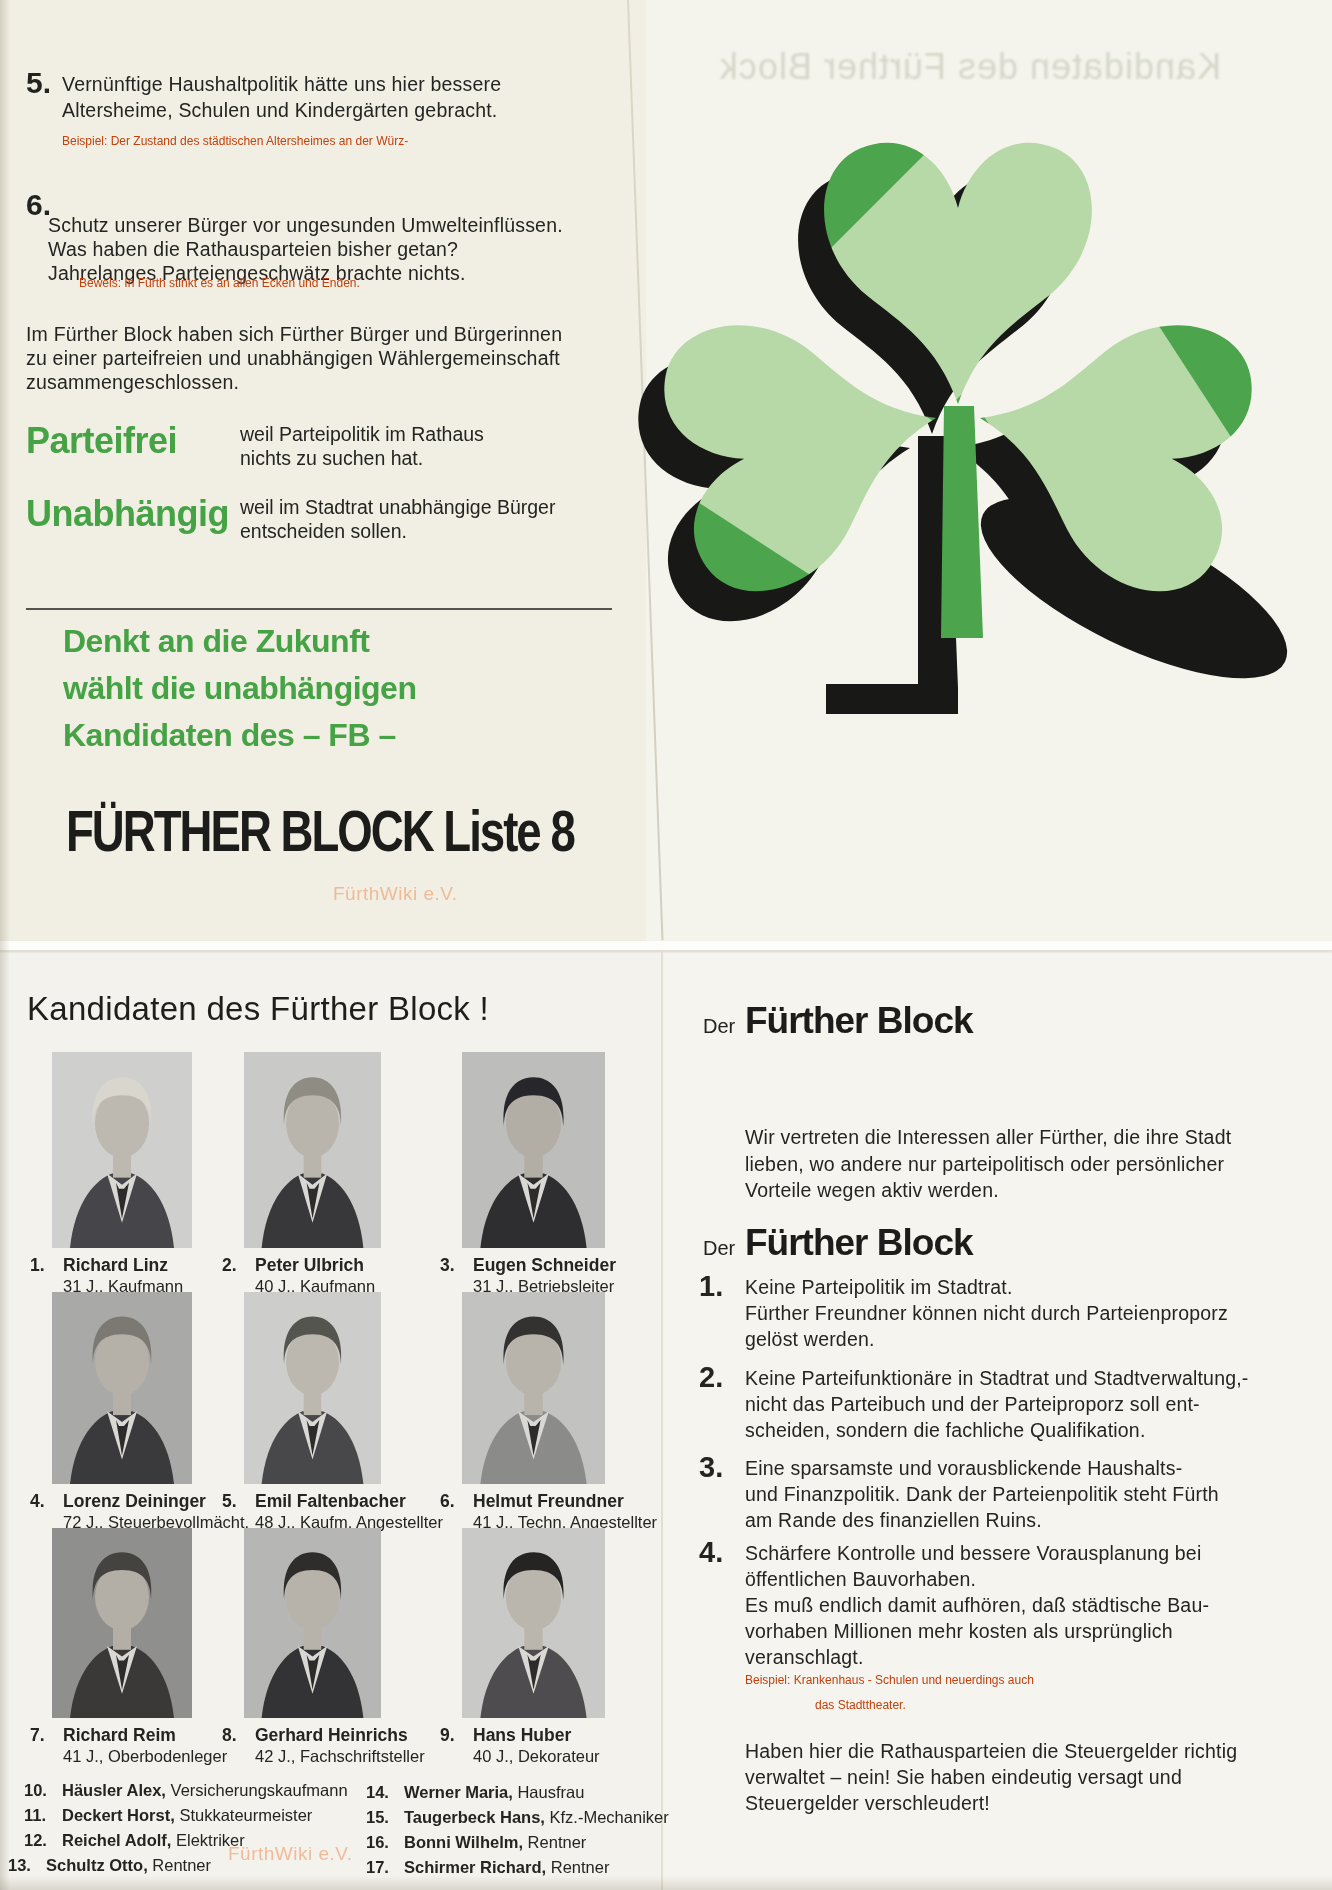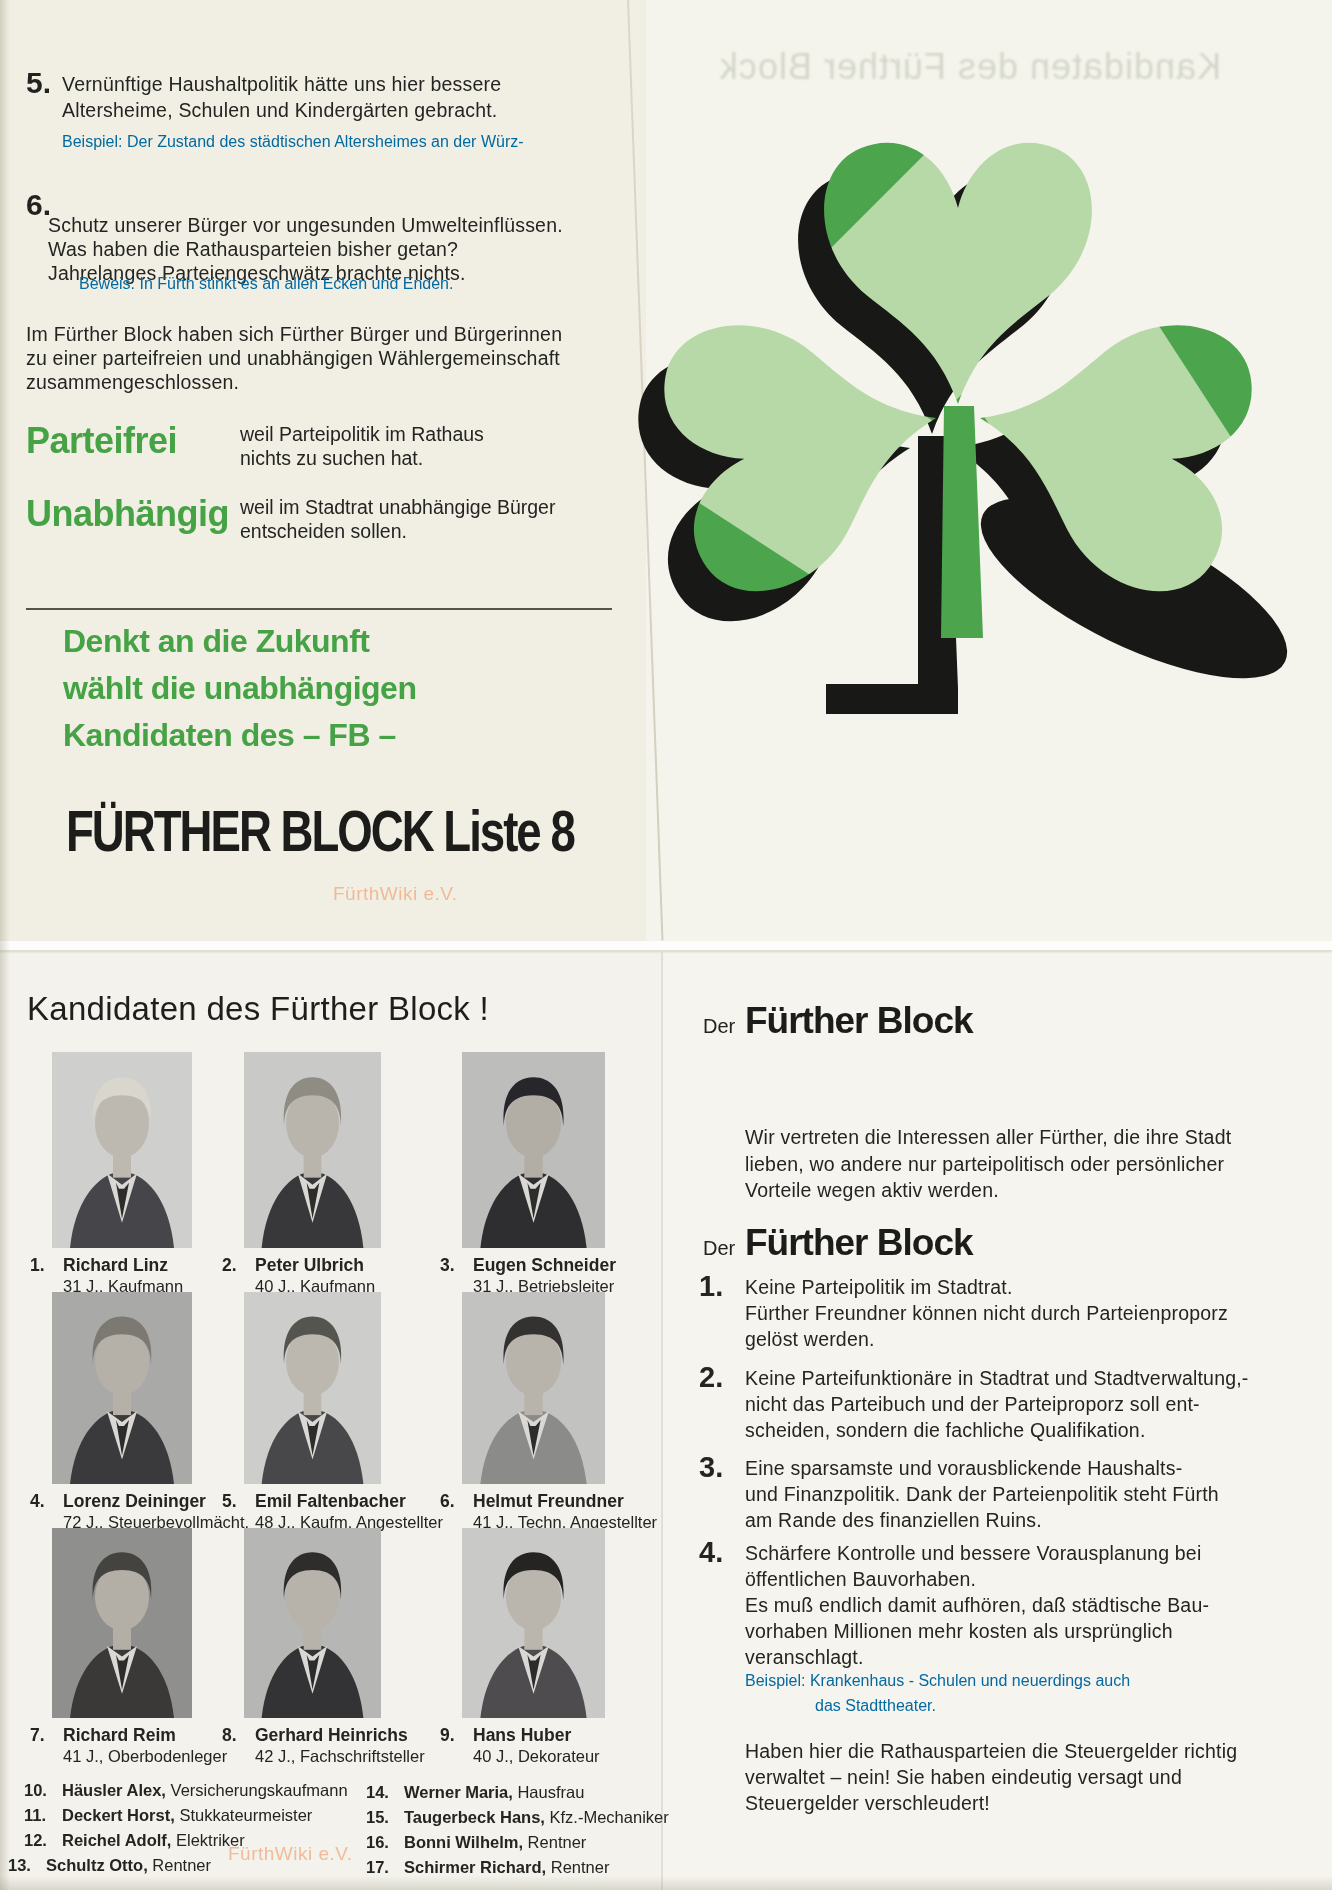--- a/index.html
+++ b/index.html
@@ -13,21 +13,21 @@
   .paper-br{left:660px;top:951px;width:672px;height:939px;background:#f5f4ee;}
   .midstrip{left:0;top:941px;width:1332px;height:10px;background:#fdfdfb;box-shadow:0 1px 2px rgba(0,0,0,.12), inset 0 -1px 0 #e2dfd2;}
   .seam-top{left:627px;top:0;width:2px;height:941px;background:linear-gradient(#d6d2c2,#c9c5b4);transform:rotate(-2.1deg);transform-origin:top left;opacity:.8;}
   .seam-bottom{left:661px;top:951px;width:2px;height:939px;background:#dcd9cc;opacity:.8;}
   .edge-left{left:0;top:0;width:10px;height:1890px;background:linear-gradient(90deg,rgba(120,112,90,.25),rgba(120,112,90,0));}
   .edge-bottom{left:0;top:1876px;width:1332px;height:14px;background:linear-gradient(rgba(120,112,90,0),rgba(120,112,90,.22));}
 
   .ml{white-space:pre-line;}
   .body{font-size:19.5px;line-height:26px;letter-spacing:.2px;color:#242422;}
   .body-t{font-size:19.5px;line-height:24px;letter-spacing:.2px;color:#242422;}
-  .small{font-size:16px;line-height:23px;color:#0369a1;}
+  .small{font-size:12px;line-height:23px;color:#c2410c;}
   .bignum{font-size:30px;font-weight:bold;color:#222220;}
   .green{color:#45a245;}
   .term{font-size:36px;font-weight:bold;letter-spacing:-.5px;}
   .slogan{font-size:32px;line-height:47px;font-weight:bold;letter-spacing:-.5px;}
   .brand-tl{font-size:57px;font-weight:bold;letter-spacing:-2.5px;color:#1c1c1a;transform:scaleX(.8);transform-origin:0 0;white-space:nowrap;}
   .rule{height:2px;background:#55534d;}
   .watermark{font-size:19px;color:#f0a97e;opacity:.75;letter-spacing:.5px;}
   .ghost{font-size:36px;color:#b9bfae;opacity:.55;transform:scaleX(-1);filter:blur(1px);text-align:center;letter-spacing:1px;}
 
   .bl-heading{font-size:33px;color:#1e1e1c;letter-spacing:.3px;}

